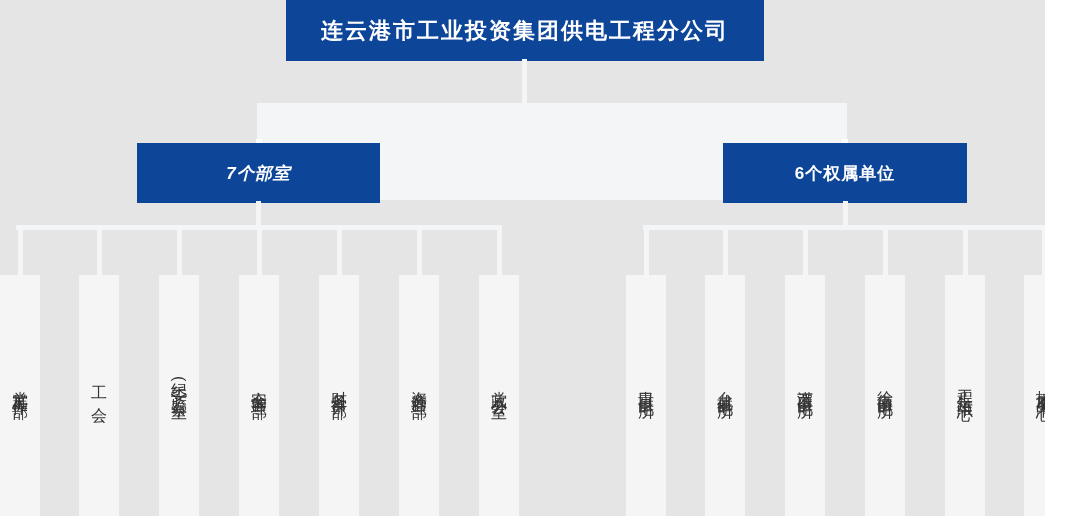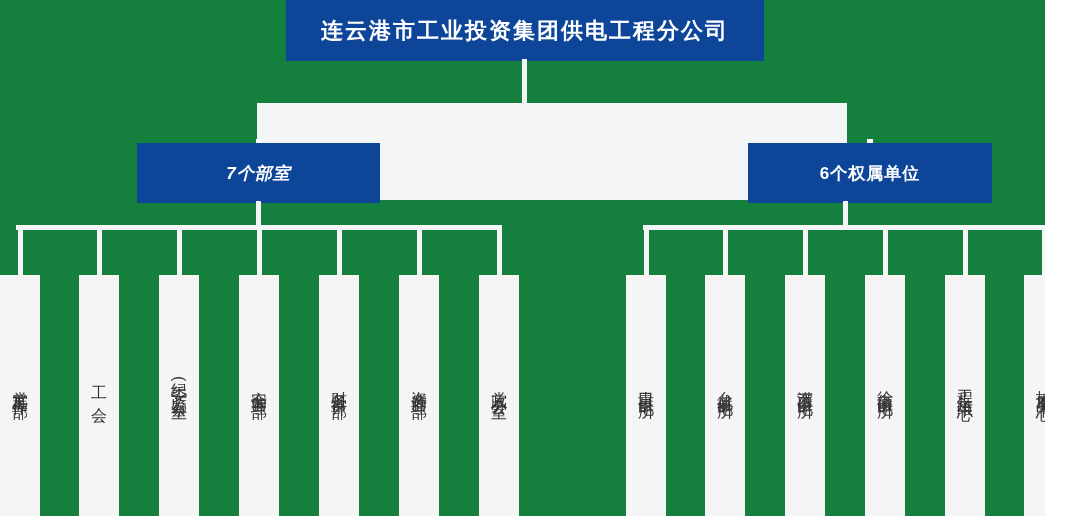--- a/index.html
+++ b/index.html
@@ -3,21 +3,21 @@
 <meta charset="utf-8">
 <style>
   :root{
     --blue:#0d4599;
     --line:#f4f5f6;
     --leaf:#f5f5f6;
     --leaf-text:#333333;
   }
   html,body{margin:0;padding:0;background:#fff;}
   #stage{
-    position:relative;width:1045px;height:516px;background:#15803d;overflow:hidden;
+    position:relative;width:1045px;height:516px;background:#e5e5e5;overflow:hidden;
     font-family:"Liberation Sans","DejaVu Sans",sans-serif;
   }
   .abs{position:absolute;}
   
   .root-box{
     left:286px;top:0;width:478px;height:61px;background:var(--blue);
     display:flex;align-items:center;justify-content:center;
   }
   .root-box span{
     color:#fff;font-size:22px;font-weight:bold;letter-spacing:2px;white-space:nowrap;
@@ -29,21 +29,21 @@
   
   .group-box{
     top:143px;height:60px;background:var(--blue);
     display:flex;align-items:center;justify-content:center;
   }
   .group-box span{color:#fff;font-size:17px;font-weight:bold;letter-spacing:1px;white-space:nowrap;}
   .group-box::before{ 
     content:"";position:absolute;top:-4px;left:50%;margin-left:-3px;width:6px;height:4px;background:#ffffff;
   }
   .group-left{left:137px;width:243px;font-style:italic;}
-  .group-right{left:748px;width:244px;}
+  .group-right{left:723px;width:244px;}
   
   .cline{position:absolute;background:var(--line);}
   
   .col{
     position:absolute;top:275px;width:40px;height:241px;background:var(--leaf);
     display:flex;align-items:center;justify-content:center;
   }
   .col span{
     writing-mode:vertical-rl;text-orientation:mixed;
     color:var(--leaf-text);font-size:16px;letter-spacing:3px;line-height:1;

